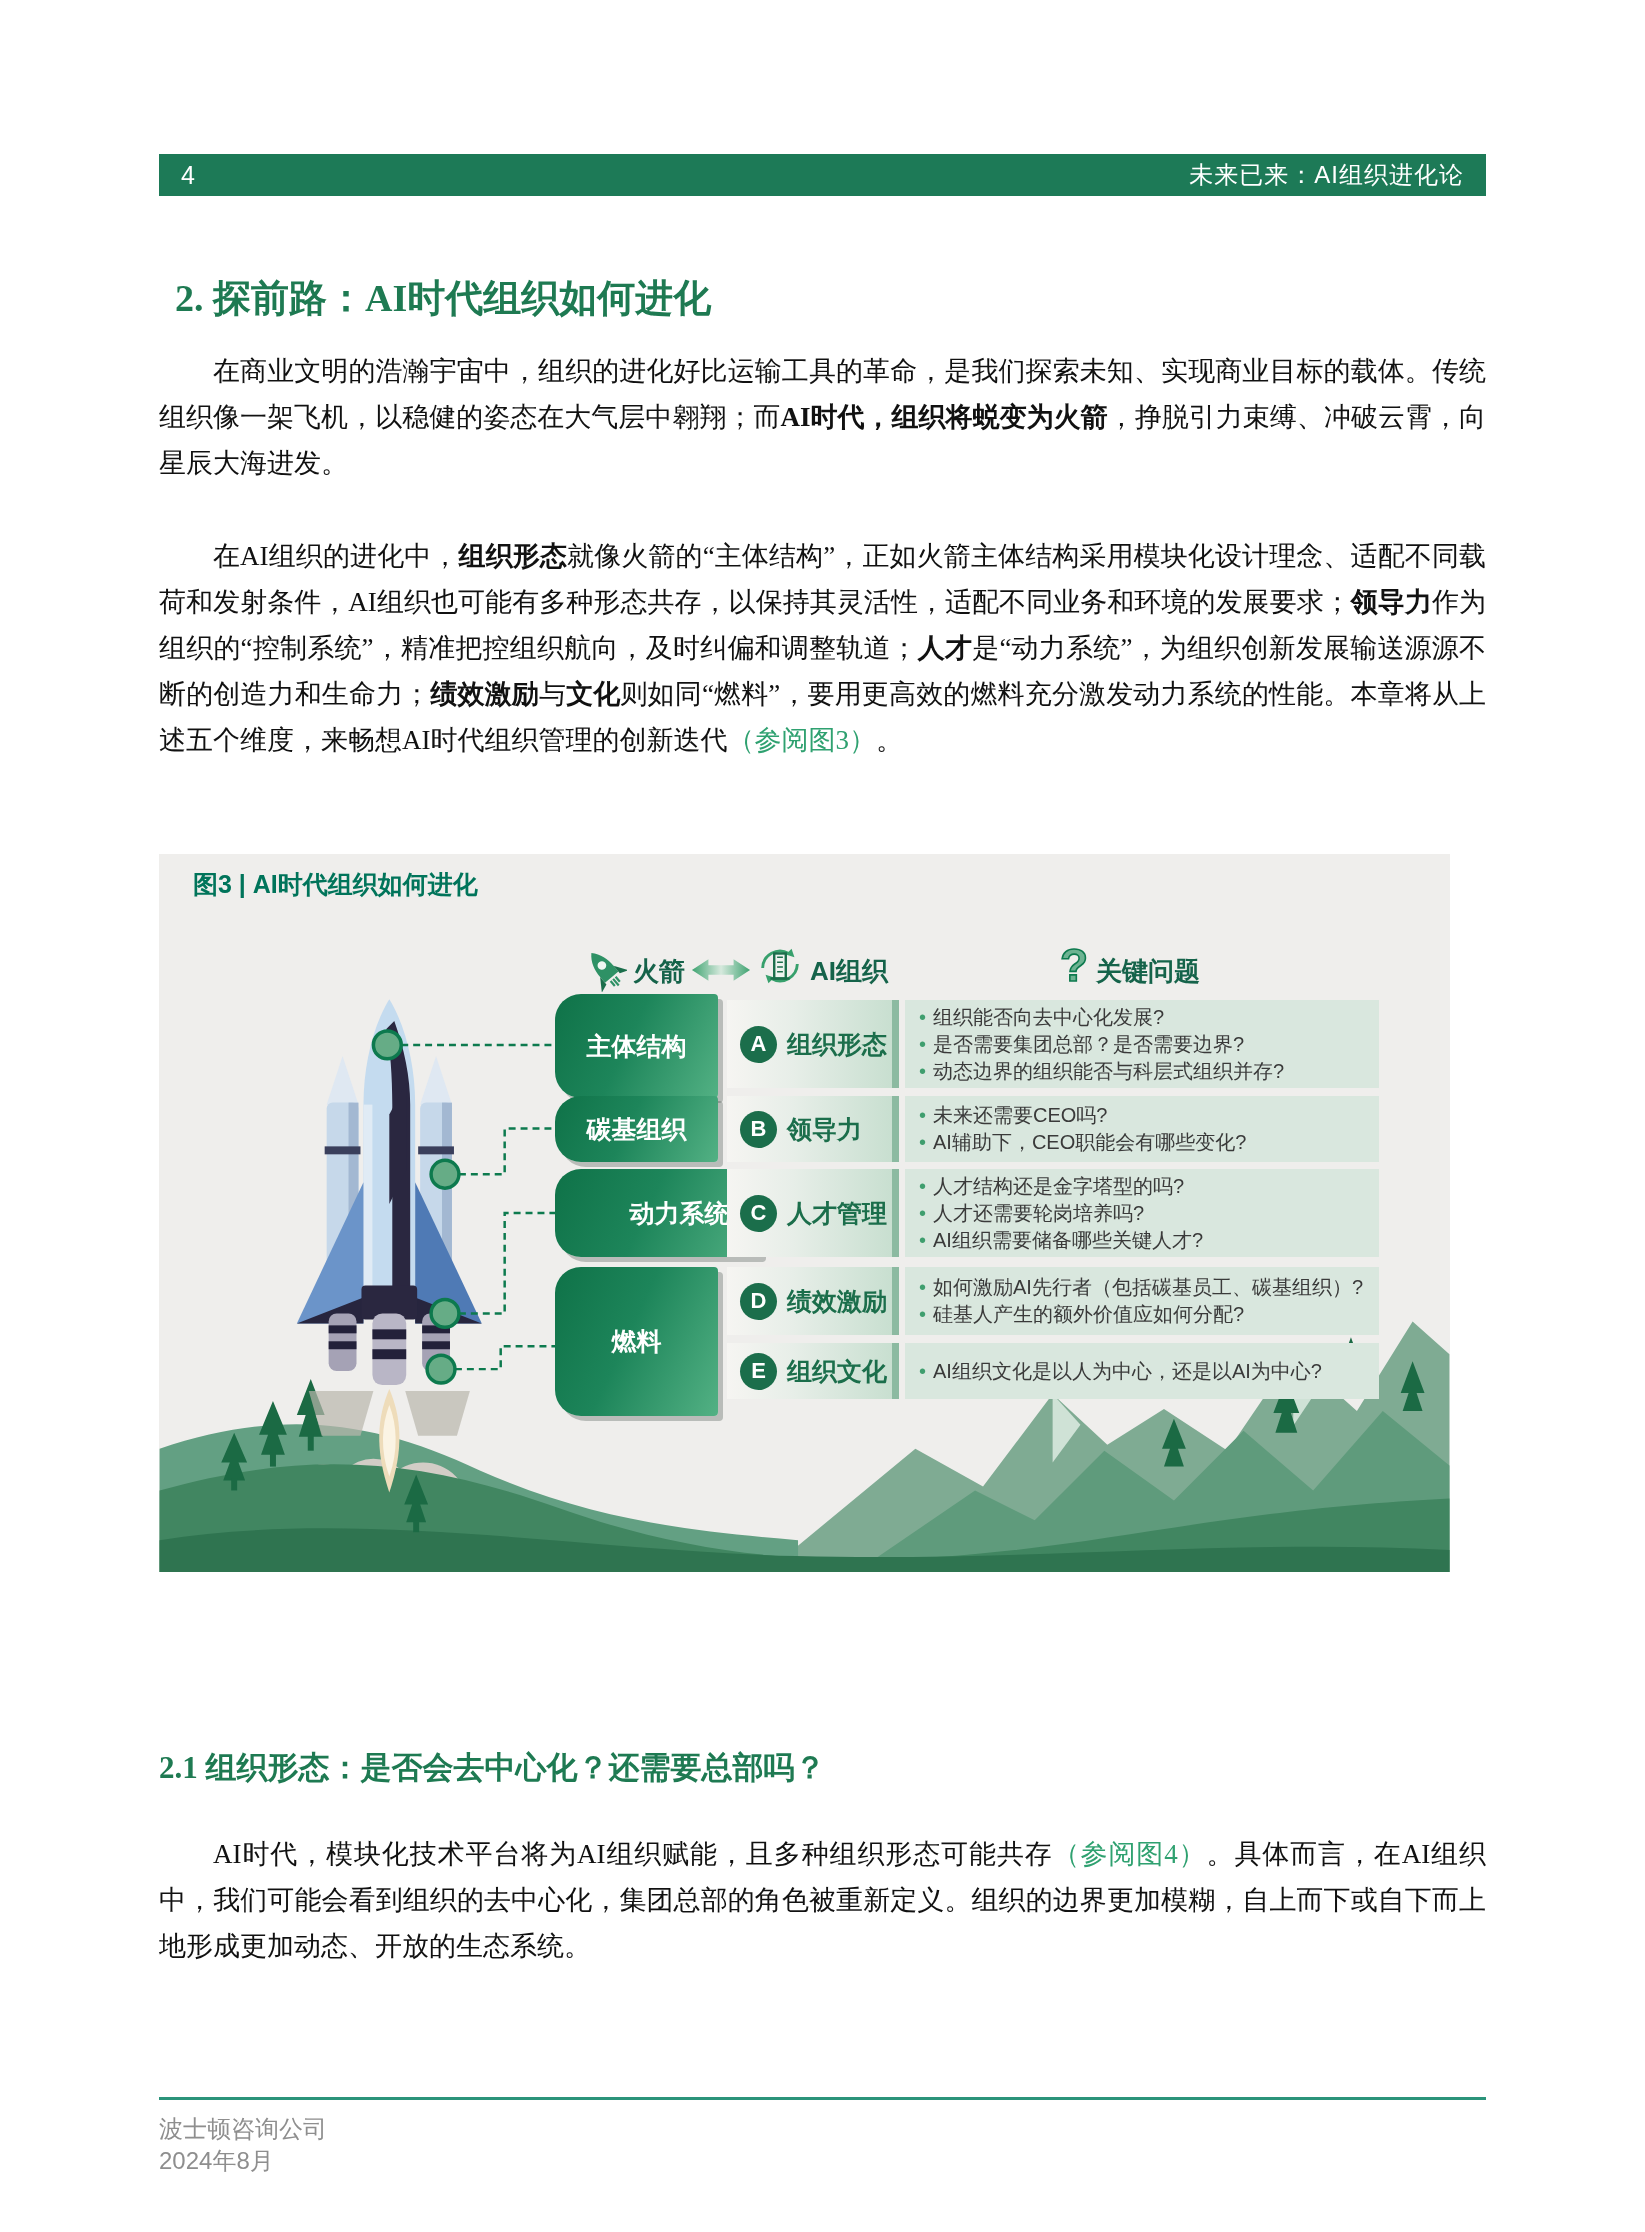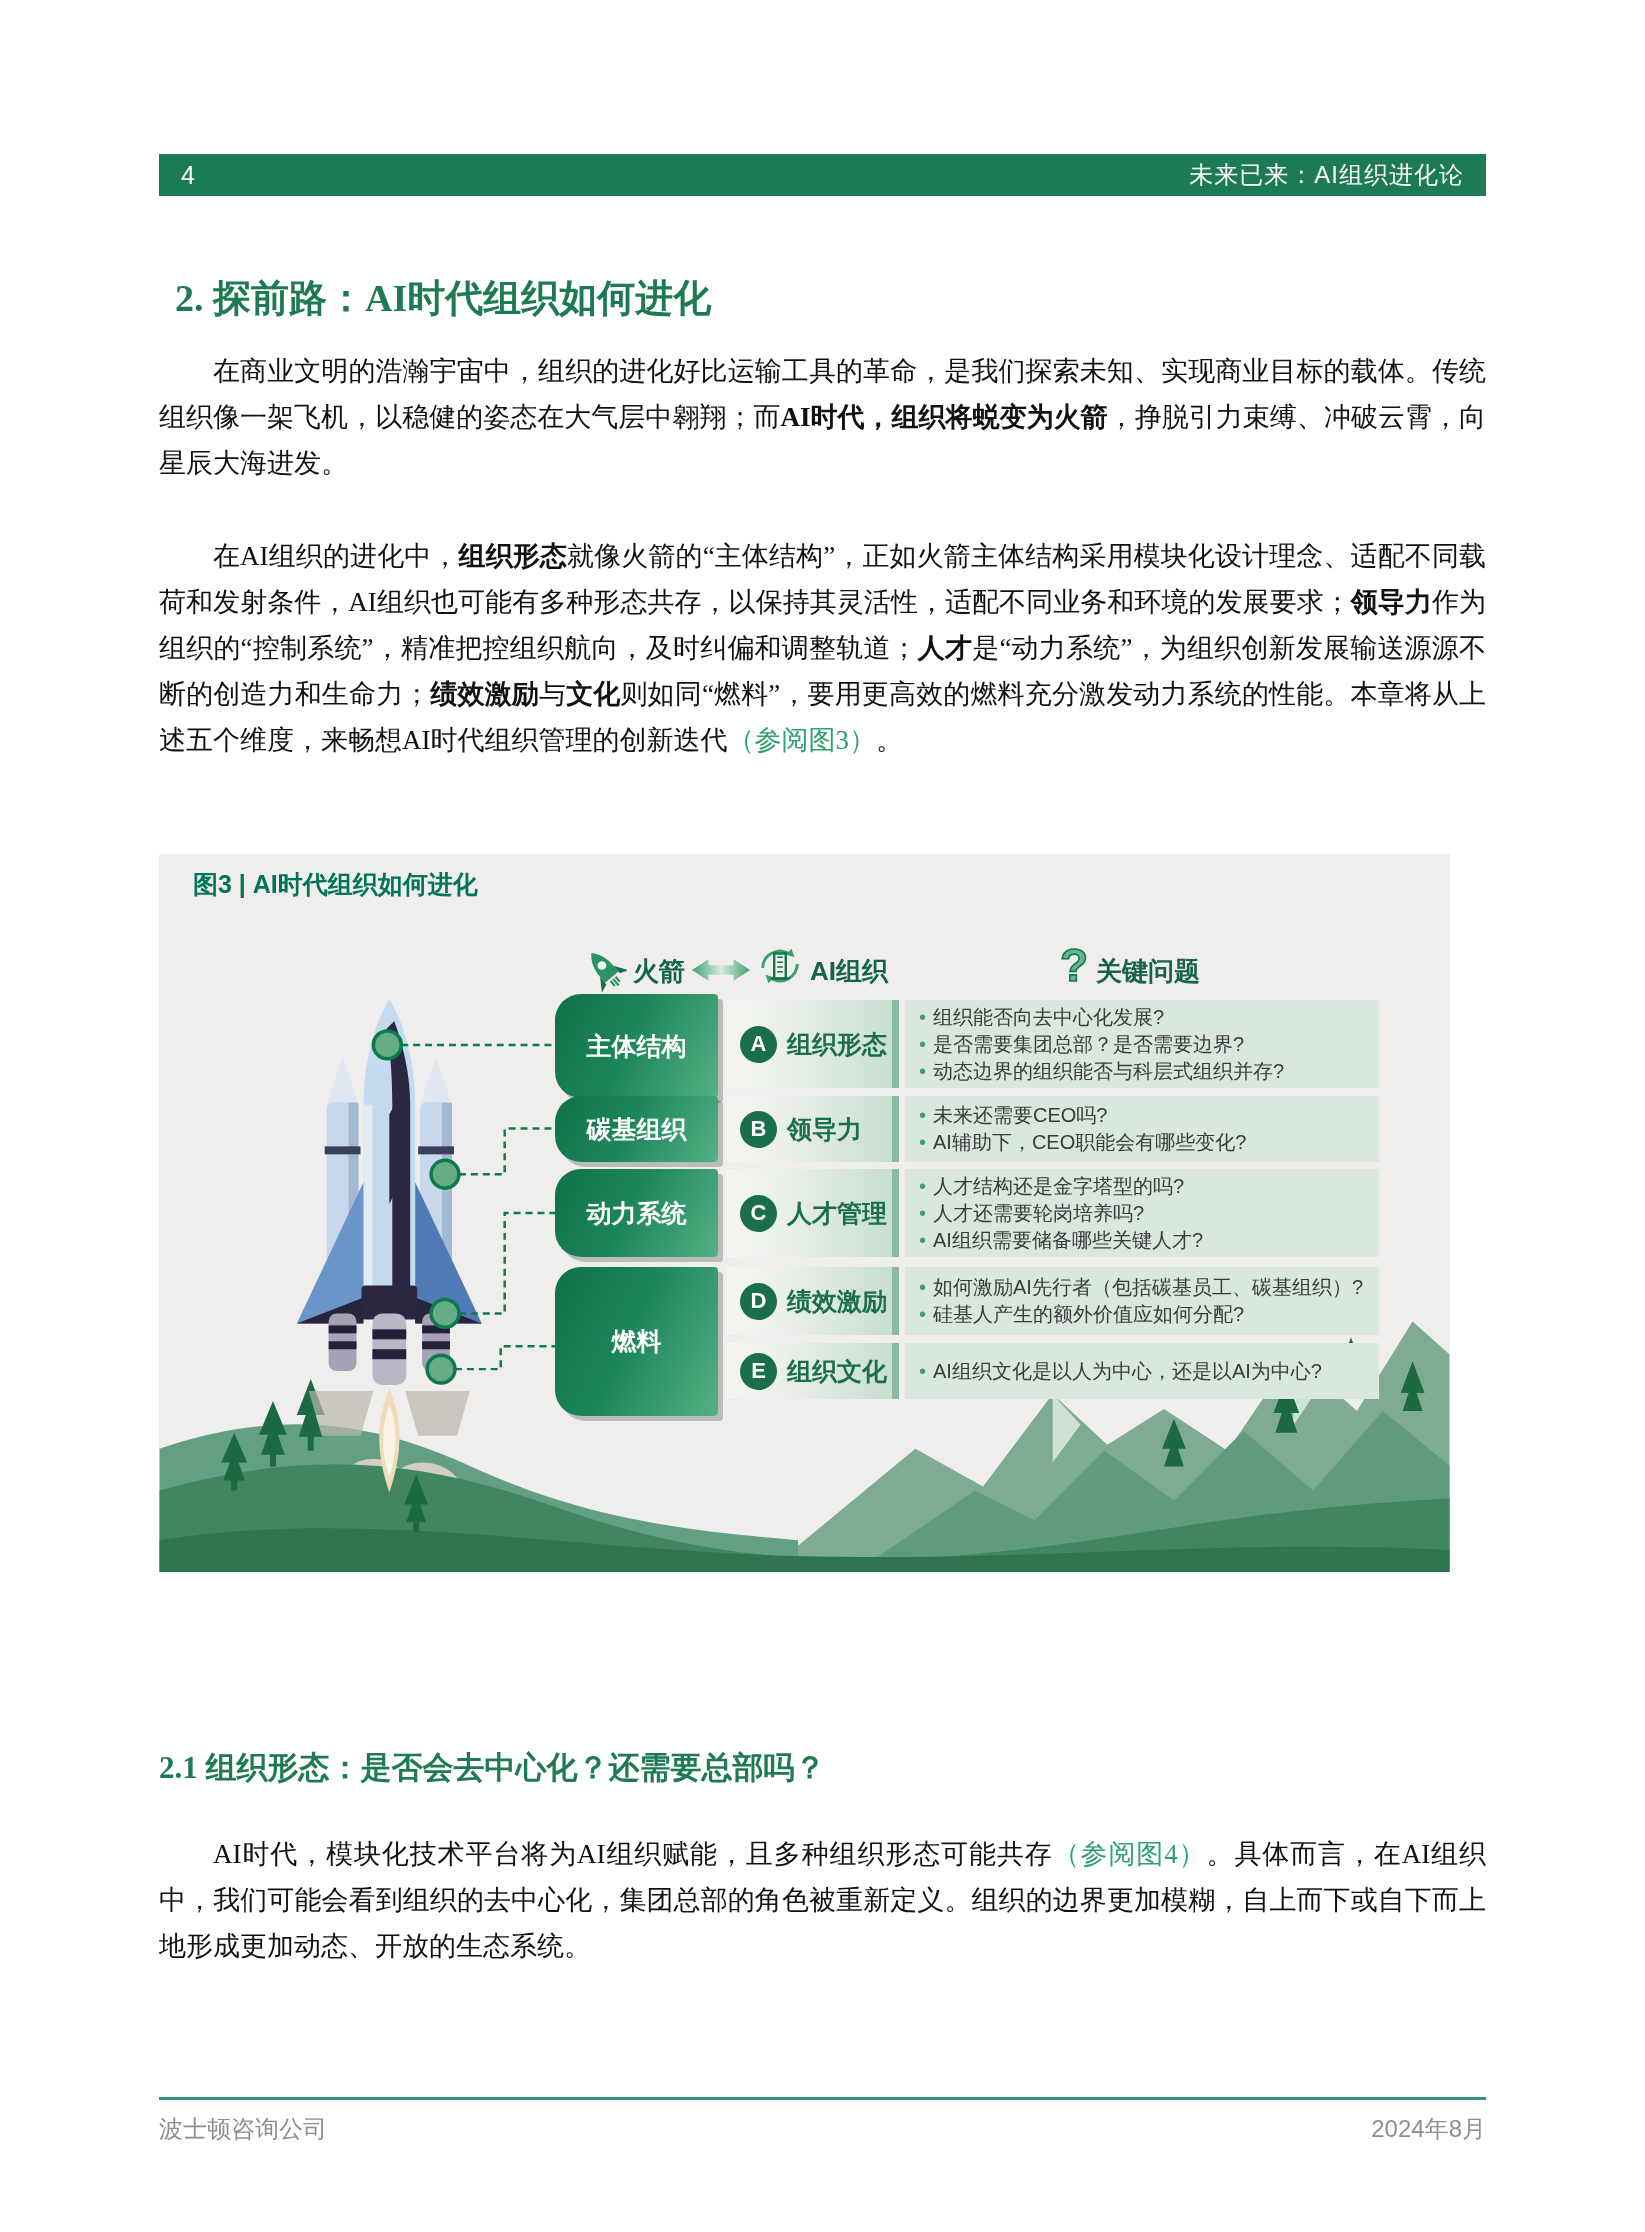--- a/index.html
+++ b/index.html
@@ -51,21 +51,21 @@
   .bul{position:absolute;left:746px;width:474px;box-sizing:border-box;background:var(--cell-bg,#d9e7de);
        display:flex;flex-direction:column;justify-content:center;padding:6px 8px 6px 14px;
        font-family:"Liberation Sans","DejaVu Sans",sans-serif;}
   .bitem{display:flex;align-items:flex-start;font-size:20px;line-height:27px;color:#3a3a3a;}
   .bitem .dot{color:var(--bullet-dot,#3f9e6e);margin-right:7px;font-size:20px;line-height:27px;}
 
   
   .footline{left:159px;top:2097px;width:1327px;height:3px;background:var(--footer-line,#2b947a);}
   .footrow{left:159px;top:2113px;width:1327px;display:flex;justify-content:space-between;
            font-family:"Liberation Sans","DejaVu Sans",sans-serif;font-size:24px;
-           color:var(--footer-text,#8e8e8e);}
+           color:var(--footer-text,#8e8e8e);flex-direction:column;}
 </style>
 </head>
 <body>
 
 <div class="page">
 
   <header class="abs topbar">
     <span class="pnum">4</span>
     <span class="ptitle">未来已来：AI组织进化论</span>
   </header>
@@ -244,21 +244,21 @@
         <div class="bul" style="top: 242px; height: 66px;">
           <div class="bitem">
             <span class="dot">•</span>
             <span>未来还需要CEO吗?</span>
           </div>
           <div class="bitem">
             <span class="dot">•</span>
             <span>AI辅助下，CEO职能会有哪些变化?</span>
           </div>
         </div>
-        <div class="pill" style="top: 315px; height: 88px;">动力系统</div>
+        <div class="pill" style="top: 315px; height: 88px; padding-left: 43px;">动力系统</div>
         <div class="mid" style="top: 315px; height: 88px;">
           <span class="letter">C</span>
           <span class="lbl">人才管理</span>
         </div>
         <div class="bul" style="top: 315px; height: 88px;">
           <div class="bitem">
             <span class="dot">•</span>
             <span>人才结构还是金字塔型的吗?</span>
           </div>
           <div class="bitem">

